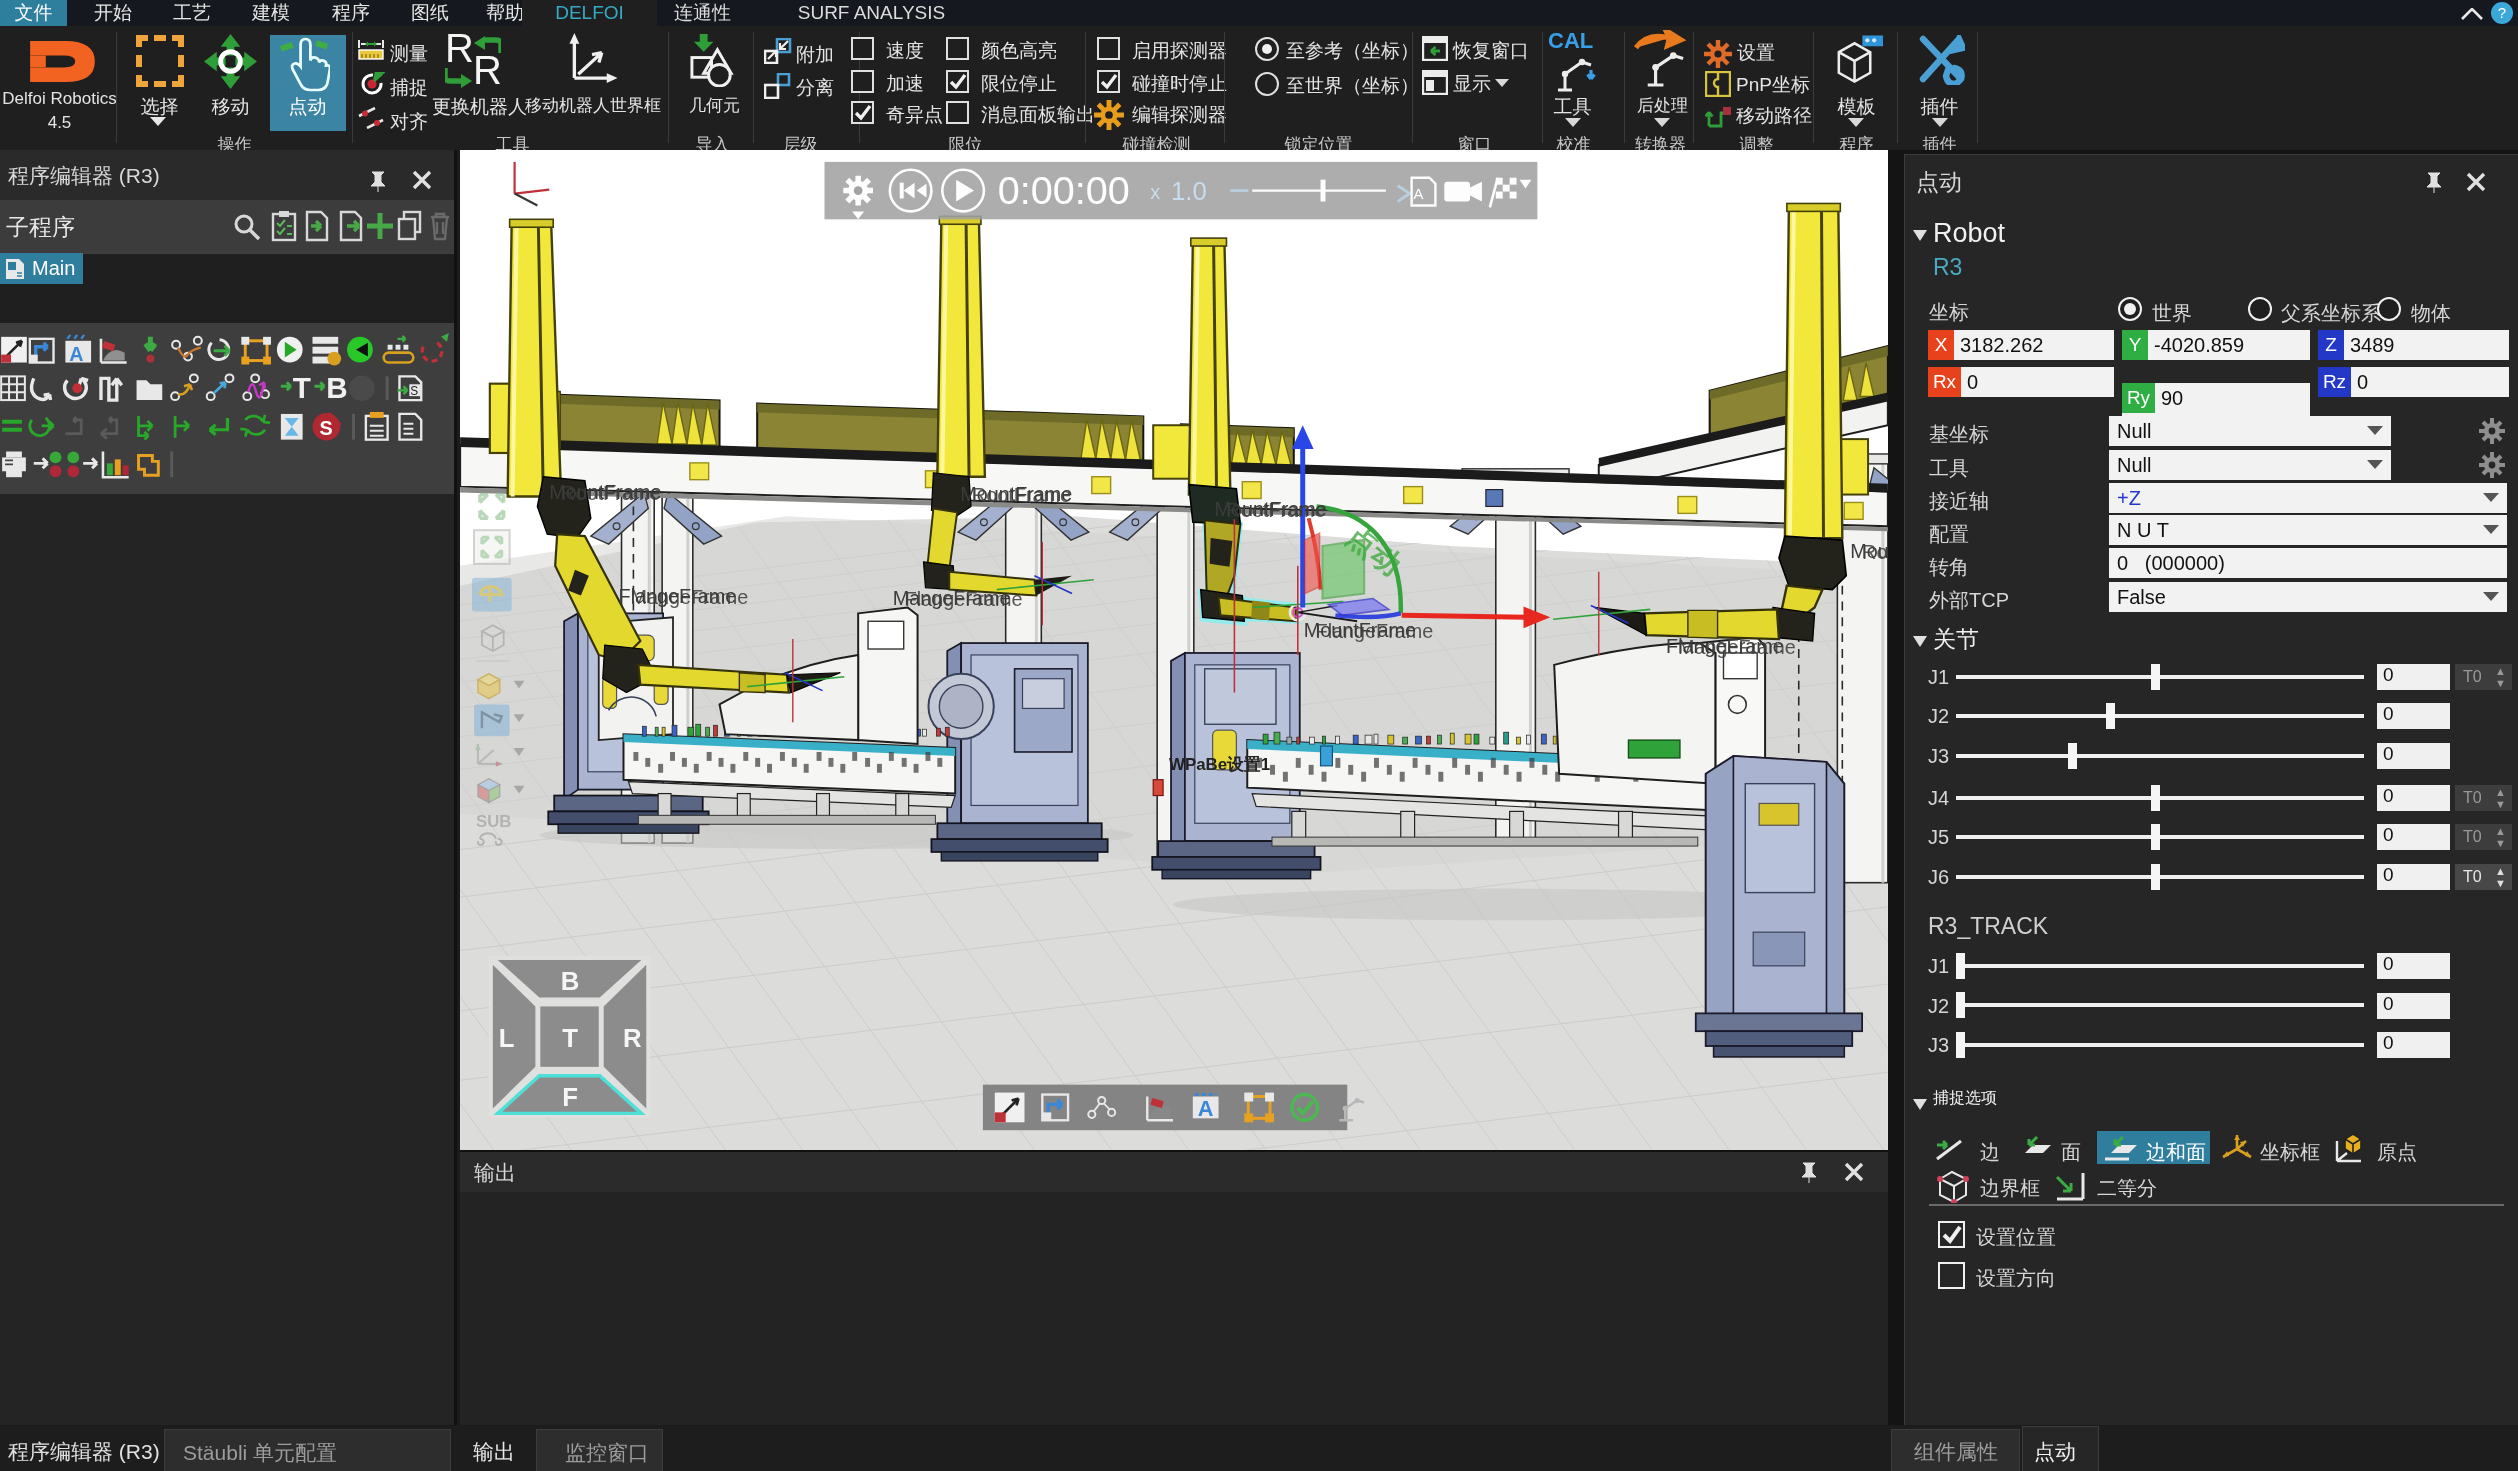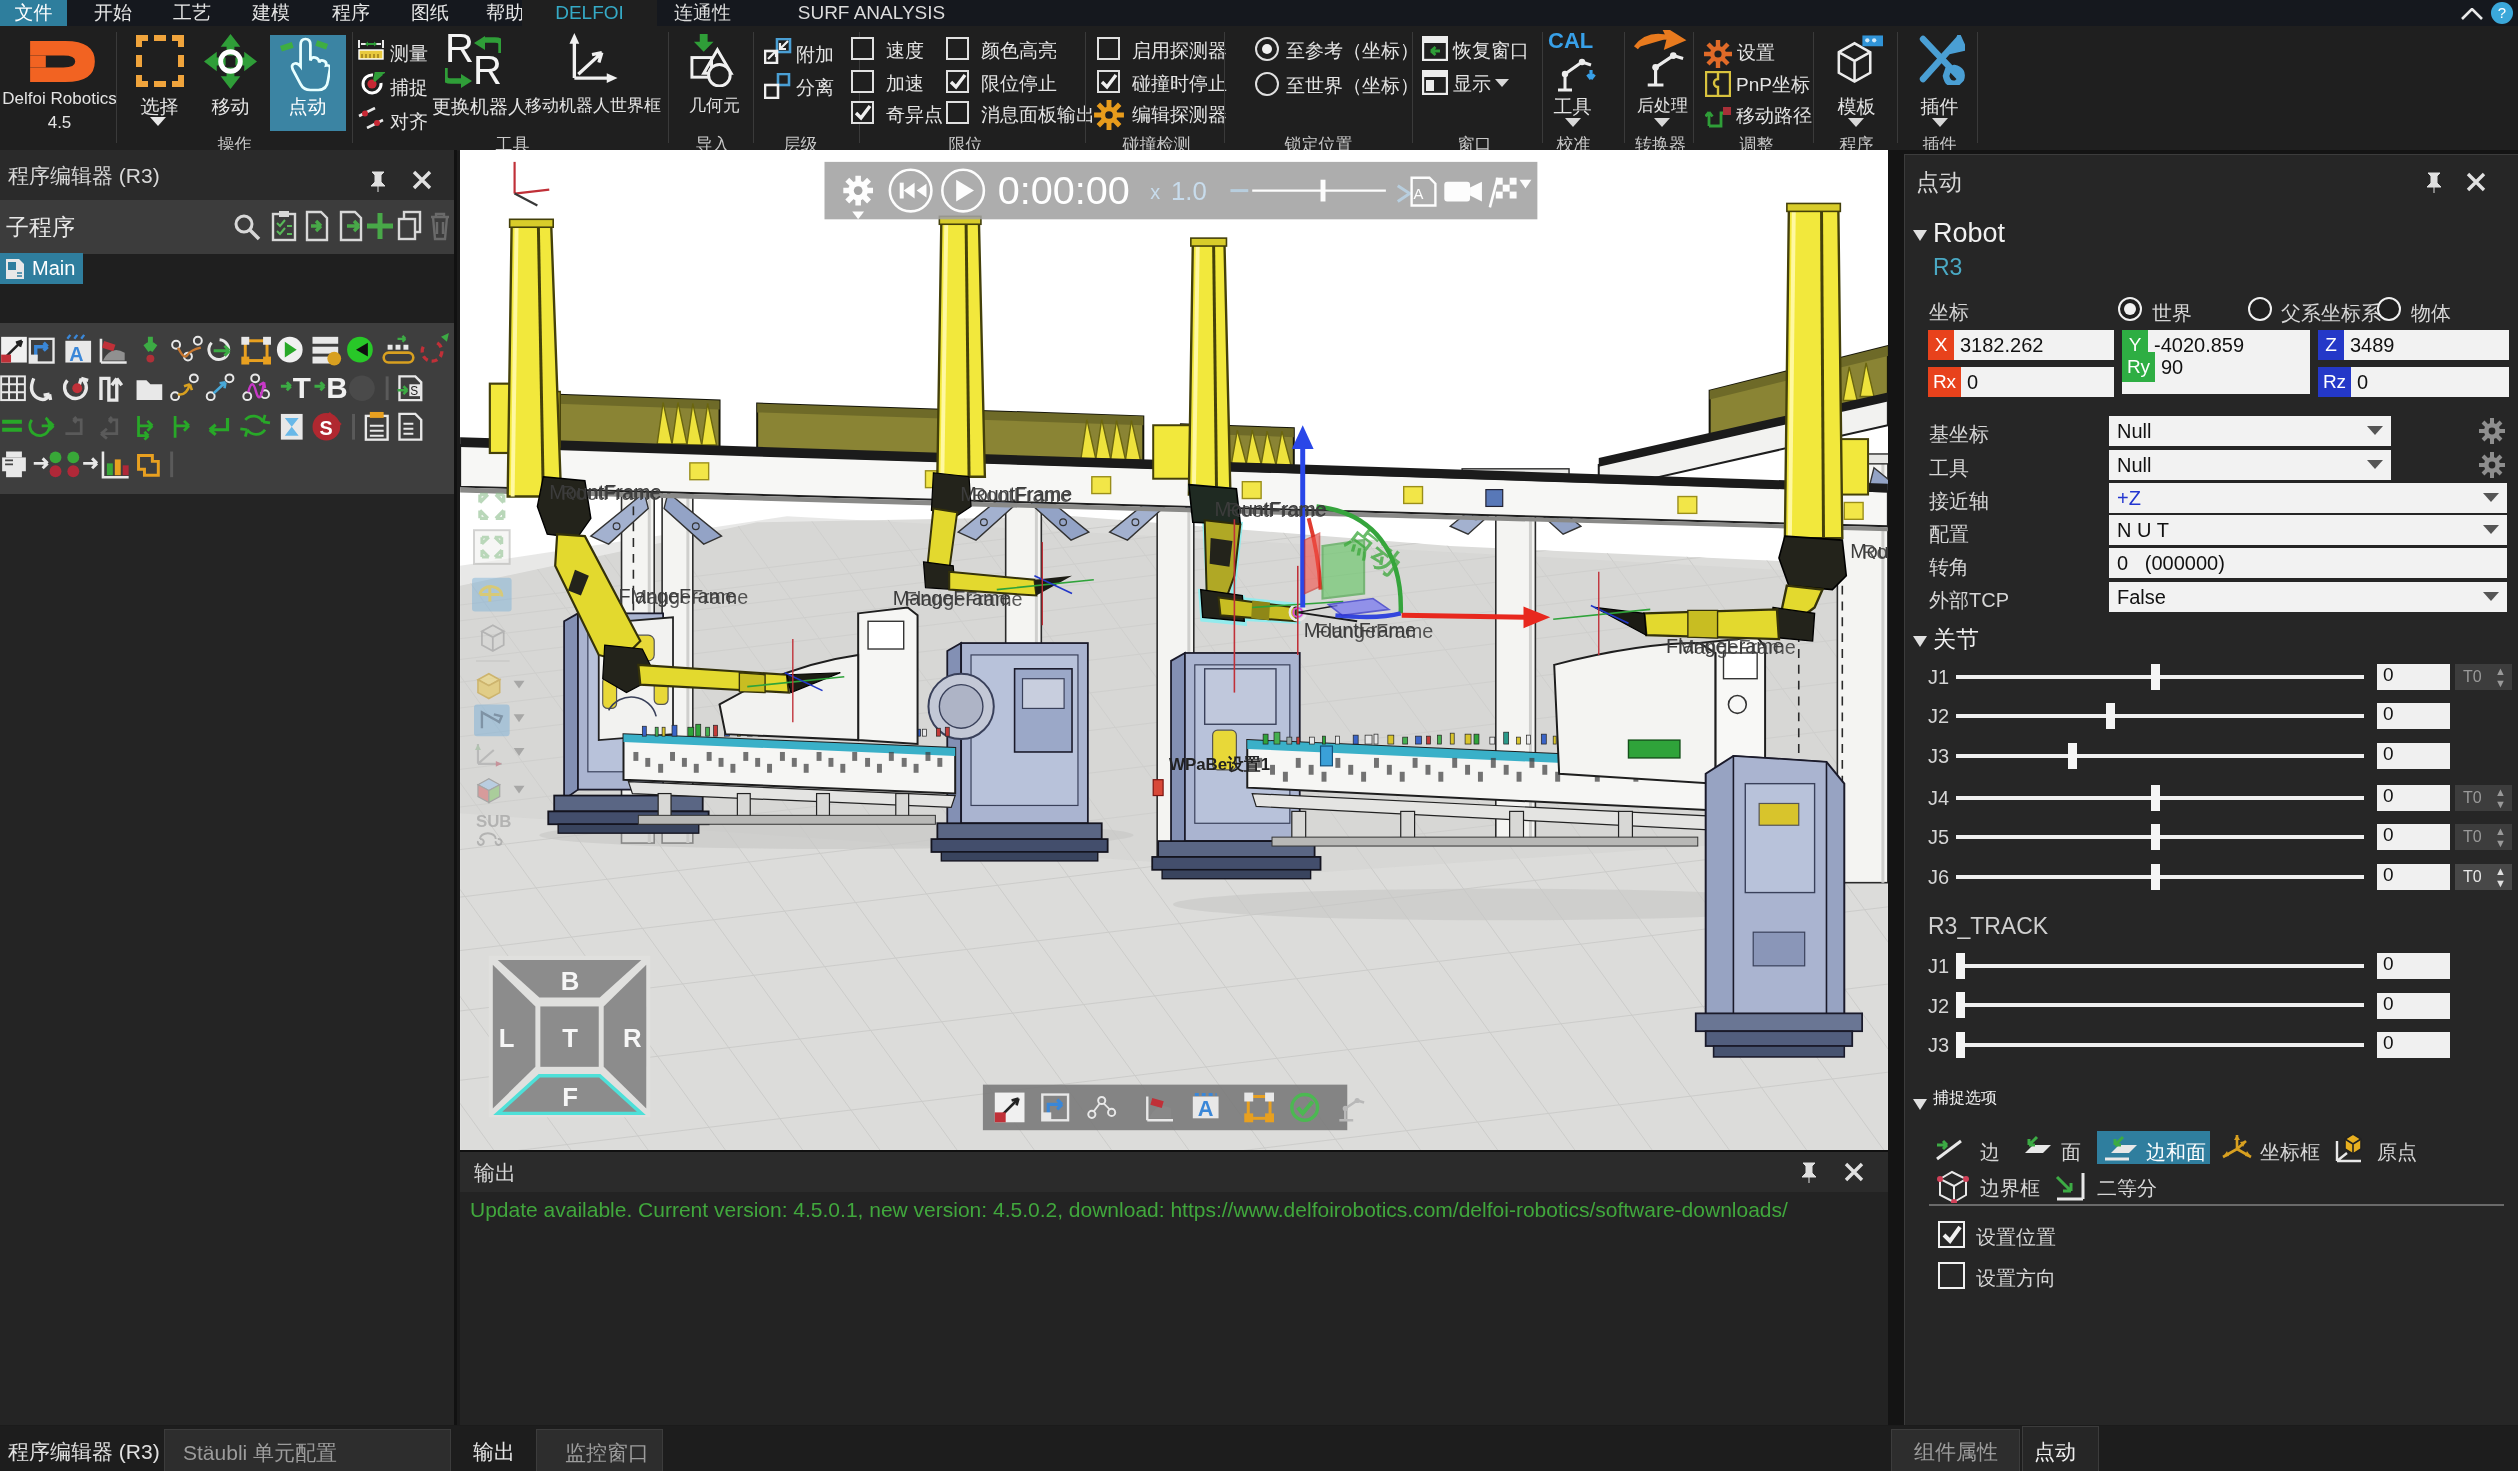--- a/index.html
+++ b/index.html
@@ -1031,21 +1031,21 @@
         <span style="position:absolute;left:32px;top:4px;">-4020.859</span>
       </div>
   <div class="field" style="left:413px;top:175px;width:191px;height:30px;">
         <span style="position:absolute;left:0;top:0;width:26px;height:30px;background:#2438c8;color:#fff;text-align:center;line-height:30px;font-size:19px;">Z</span>
         <span style="position:absolute;left:32px;top:4px;">3489</span>
       </div>
   <div class="field" style="left:23px;top:212px;width:186px;height:30px;">
         <span style="position:absolute;left:0;top:0;width:33px;height:30px;background:#e8421c;color:#fff;text-align:center;line-height:30px;font-size:19px;">Rx</span>
         <span style="position:absolute;left:39px;top:4px;">0</span>
       </div>
-  <div class="field" style="left:217px;top:197px;width:188px;height:42px;padding-left:28px;">
+  <div class="field" style="left:217px;top:228px;width:188px;height:42px;padding-left:28px;">
         <span style="position:absolute;left:0;top:0;width:33px;height:30px;background:#2eae43;color:#fff;text-align:center;line-height:30px;font-size:19px;">Ry</span>
         <span style="position:absolute;left:39px;top:4px;">90</span>
       </div>
   <div class="field" style="left:413px;top:212px;width:191px;height:30px;">
         <span style="position:absolute;left:0;top:0;width:33px;height:30px;background:#2438c8;color:#fff;text-align:center;line-height:30px;font-size:19px;">Rz</span>
         <span style="position:absolute;left:39px;top:4px;">0</span>
       </div>
   <div class="rlabel" style="left:24px;top:266px;">基坐标</div>
   <div class="field" style="left:204px;top:261px;width:282px;height:30px;">
         <span style="position:absolute;left:8px;top:4px;">Null</span>
@@ -1211,21 +1211,20 @@
 <div id="outputpanel">
   <div class="abs" style="left:0;top:0;width:1428px;height:40px;background:#2b2b2b;">
     <div class="abs" style="left:14px;top:7px;color:#d8d8d8;font-size:21px;">输出</div>
     <svg class="abs" style="left:1339px;top:9px;" width="20" height="22" viewBox="0 0 20 22">
         <path d="M4 2 h12 l-3 3 v7 l4 4 H3 l4 -4 V5 Z M10 16 v6" fill="#e0e0e0" stroke="#e0e0e0"></path>
       </svg>
     <svg class="abs" style="left:1384px;top:10px;" width="20" height="20" viewBox="0 0 20 20">
         <path d="M2 2 L18 18 M18 2 L2 18" stroke="#e0e0e0" stroke-width="3.4"></path>
       </svg>
   </div>
-  <div class="abs" style="left:10px;top:46px;color:#41a83d;font-size:21px;">Update available. Current version: 4.5.0.1, new version: 4.5.0.2, download: https://www.delfoirobotics.com/delfoi-robotics/software-downloads/</div>
 </div>
 <div id="bottomtabs">
   <div class="abs" style="left:8px;top:12px;color:#e0e0e0;font-size:21px;">程序编辑器 (R3)</div>
   <div class="abs" style="left:164px;top:3px;width:287px;height:43px;background:#2d2d2d;border:1px solid #3c3c3c;border-bottom:none;">
     <div class="abs" style="left:18px;top:9px;color:#9c9c9c;font-size:21px;">Stäubli 单元配置</div>
   </div>
   <div class="abs" style="left:473px;top:12px;color:#e8e8e8;font-size:21px;">输出</div>
   <div class="abs" style="left:536px;top:3px;width:127px;height:43px;background:#2d2d2d;border:1px solid #3c3c3c;border-bottom:none;">
     <div class="abs" style="left:16px;top:9px;color:#9c9c9c;font-size:21px;margin-left:12px;">监控窗口</div>
   </div>

